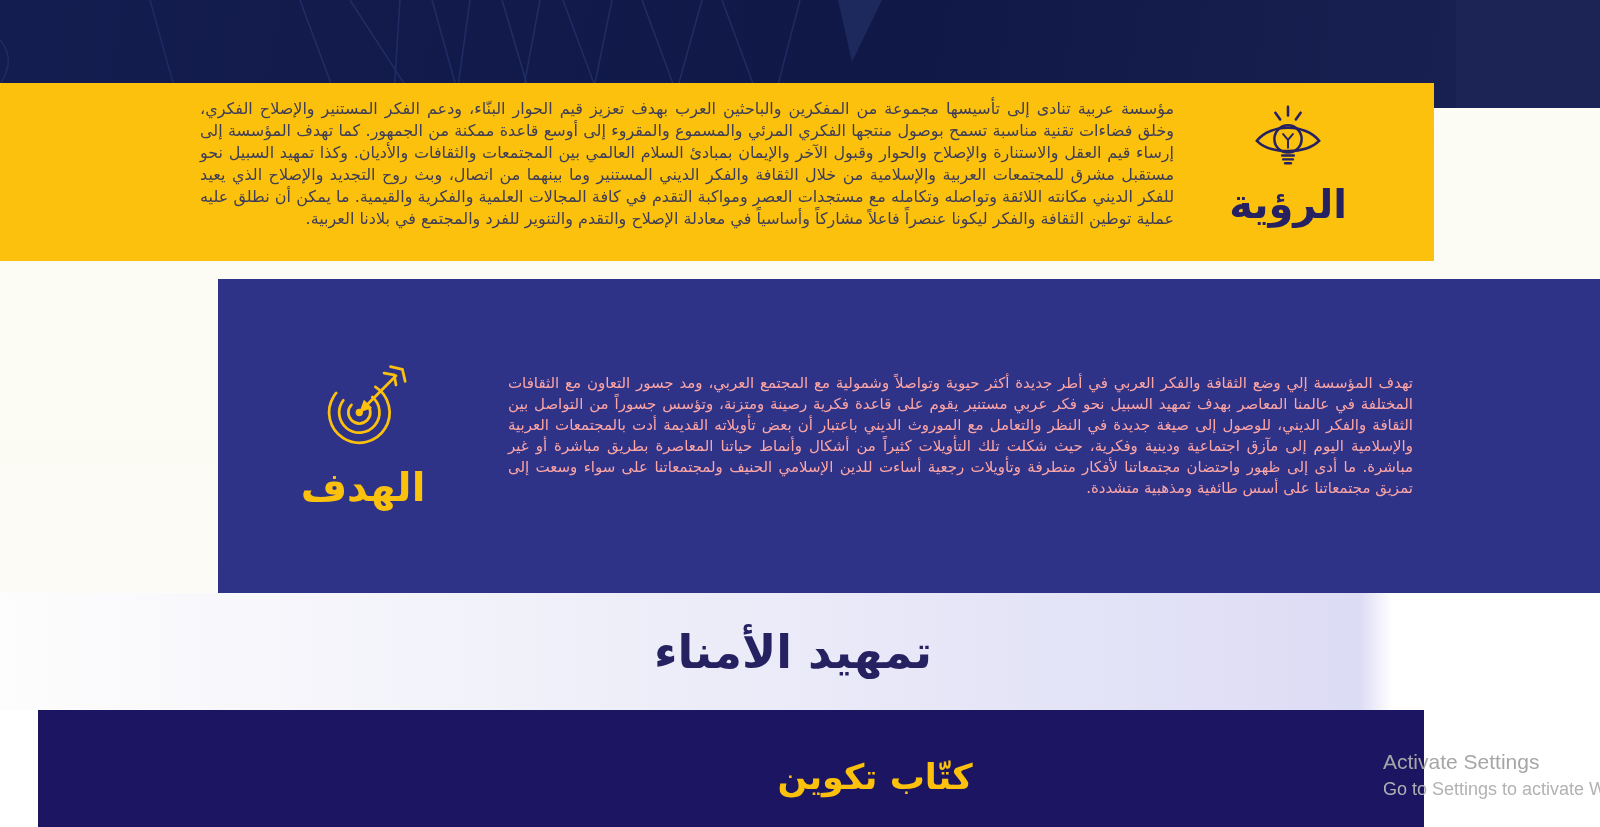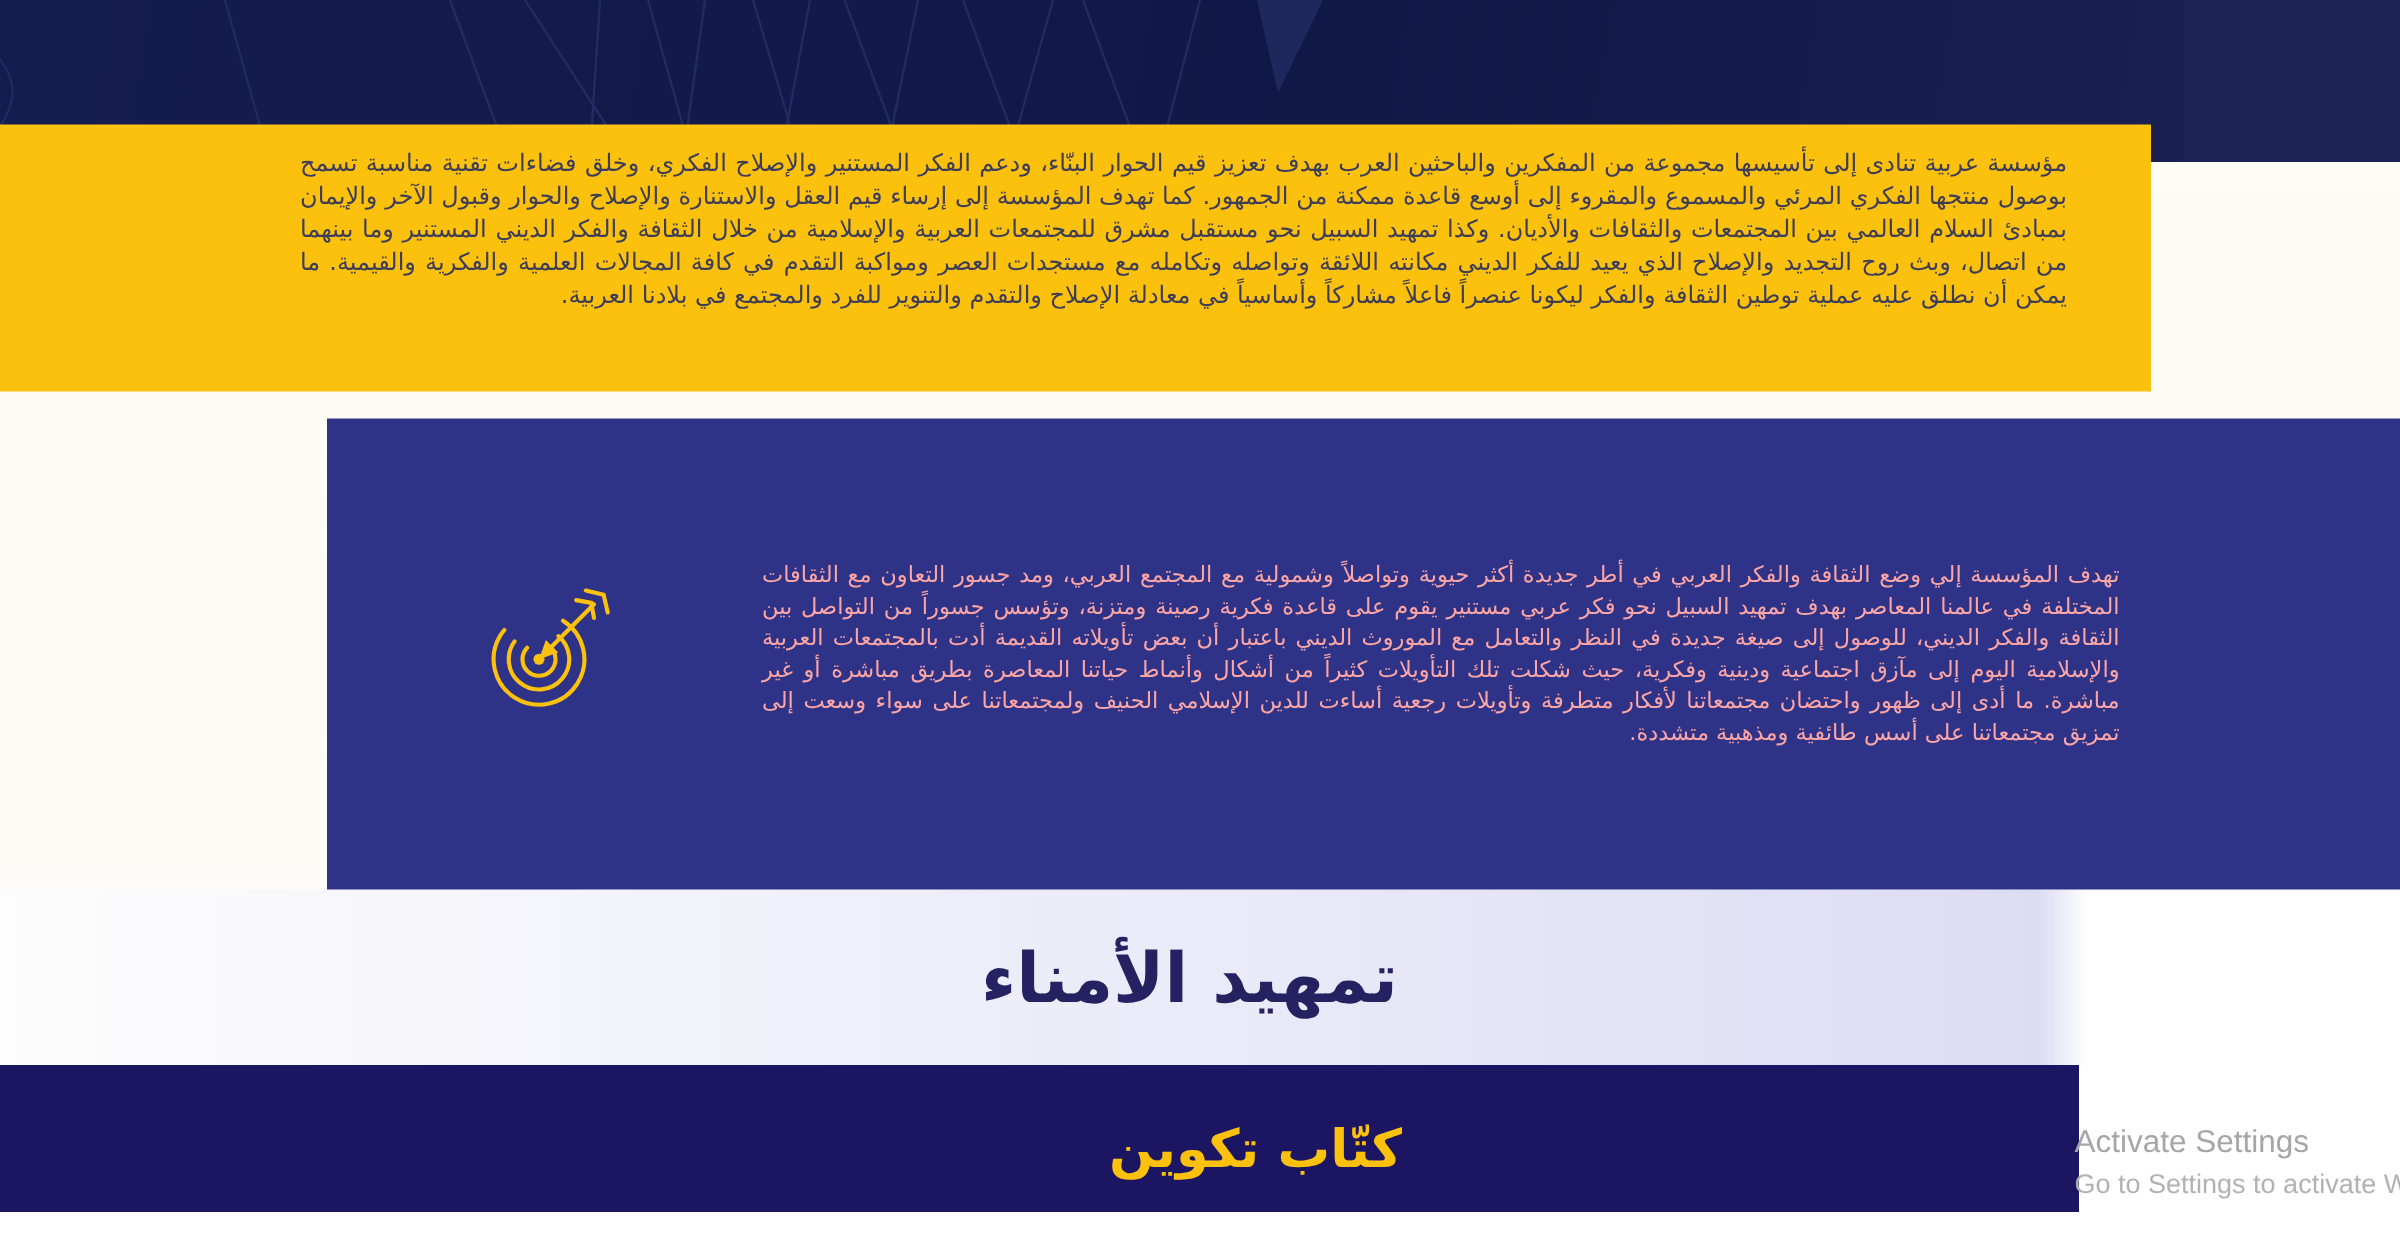--- a/index.html
+++ b/index.html
@@ -81,22 +81,23 @@
   }
   .board-title {
     font-size: 46px; font-weight: bold; color: #262262;
     direction: rtl;
     transform: translateX(-7px);
   }
 
   
   .bottom-row {
     display: flex;
-    width: 1600px; height: 98px;
+    width: 1600px; height: 118px;
     background: #ffffff;
+    padding-left: 38px;
   }
   .writers-box {
     width: 1386px; flex: 0 0 1386px;
     background: #1C1562;
     display: flex; align-items: center; justify-content: center;
   }
   .writers-title {
     position: relative; left: 144px; top: 8px;
     font-size: 35px; font-weight: bold; color: #FCC10D;
     direction: rtl;
@@ -136,37 +137,54 @@
     <g stroke="#2c3a78" stroke-width="1.5" fill="none" opacity="0.5">
       <path d="M-30,18 q70,35 12,86"></path>
       <path d="M-40,60 q60,20 20,60"></path>
       <path d="M150,0 l30,108"></path>
     </g>
     <rect x="1456" y="0" width="144" height="108" fill="#1d2557" opacity="0.9"></rect>
   </svg>
 </div>
 
 <section class="vision">
+  <div class="vision-side">
+    <span>
+      <svg width="78" height="74" viewBox="0 0 80 76" fill="none" stroke="#262262" stroke-width="2.6" stroke-linecap="round">
+        <path d="M27 13 L32 20"></path>
+        <path d="M40 7 L40 16"></path>
+        <path d="M53 13 L48 20"></path>
+        <path d="M8 42 C 22 24, 58 24, 72 42 C 58 56, 22 56, 8 42 Z"></path>
+        <circle cx="40" cy="40" r="14"></circle>
+        <path d="M40 49 L40 41 M40 41 L35 35 M40 41 L45 35" stroke-width="2"></path>
+        <path d="M34 57 L46 57" stroke-width="2.4"></path>
+        <path d="M35 61 L45 61" stroke-width="2.4"></path>
+        <path d="M37 65 L43 65" stroke-width="2.4"></path>
+      </svg>
+    </span>
+    <div class="vision-title">الرؤية</div>
+  </div>
   <p class="vision-text">مؤسسة عربية تنادى إلى تأسيسها مجموعة من المفكرين والباحثين العرب بهدف تعزيز قيم الحوار البنّاء، ودعم الفكر المستنير والإصلاح الفكري، وخلق فضاءات تقنية مناسبة تسمح بوصول منتجها الفكري المرئي والمسموع والمقروء إلى أوسع قاعدة ممكنة من الجمهور. كما تهدف المؤسسة إلى إرساء قيم العقل والاستنارة والإصلاح والحوار وقبول الآخر والإيمان بمبادئ السلام العالمي بين المجتمعات والثقافات والأديان. وكذا تمهيد السبيل نحو مستقبل مشرق للمجتمعات العربية والإسلامية من خلال الثقافة والفكر الديني المستنير وما بينهما من اتصال، وبث روح التجديد والإصلاح الذي يعيد للفكر الديني مكانته اللائقة وتواصله وتكامله مع مستجدات العصر ومواكبة التقدم في كافة المجالات العلمية والفكرية والقيمية. ما يمكن أن نطلق عليه عملية توطين الثقافة والفكر ليكونا عنصراً فاعلاً مشاركاً وأساسياً في معادلة الإصلاح والتقدم والتنوير للفرد والمجتمع في بلادنا العربية.</p>
 </section>
 
 <section class="goal">
   <div class="goal-side">
     <span>
       <svg width="92" height="88" viewBox="0 0 100 96" fill="none" stroke="#FCC10D" stroke-width="3" stroke-linecap="round">
         <circle cx="46" cy="54" r="33" stroke-dasharray="160 48" transform="rotate(-58 46 54)"></circle>
         <circle cx="46" cy="54" r="22" stroke-dasharray="102 36" transform="rotate(-50 46 54)"></circle>
         <circle cx="46" cy="54" r="12" stroke-dasharray="56 19" transform="rotate(-45 46 54)"></circle>
         <circle cx="46" cy="54" r="4" fill="#FCC10D" stroke="none"></circle>
         <path d="M46 54 L86 14"></path>
         <path d="M46 54 L60 49 L51 40 Z" fill="#FCC10D" stroke="none"></path>
         <path d="M80 4 L93 7 L96 20"></path>
         <path d="M73 11 L84 13 L86 24"></path>
       </svg>
     </span>
+    <div class="goal-title">الهدف</div>
   </div>
   <p class="goal-text">تهدف المؤسسة إلي وضع الثقافة والفكر العربي في أطر جديدة أكثر حيوية وتواصلاً وشمولية مع المجتمع العربي، ومد جسور التعاون مع الثقافات المختلفة في عالمنا المعاصر بهدف تمهيد السبيل نحو فكر عربي مستنير يقوم على قاعدة فكرية رصينة ومتزنة، وتؤسس جسوراً من التواصل بين الثقافة والفكر الديني، للوصول إلى صيغة جديدة في النظر والتعامل مع الموروث الديني باعتبار أن بعض تأويلاته القديمة أدت بالمجتمعات العربية والإسلامية اليوم إلى مآزق اجتماعية ودينية وفكرية، حيث شكلت تلك التأويلات كثيراً من أشكال وأنماط حياتنا المعاصرة بطريق مباشرة أو غير مباشرة. ما أدى إلى ظهور واحتضان مجتمعاتنا لأفكار متطرفة وتأويلات رجعية أساءت للدين الإسلامي الحنيف ولمجتمعاتنا على سواء وسعت إلى تمزيق مجتمعاتنا على أسس طائفية ومذهبية متشددة.</p>
 </section>
 
 <div class="board-band">
   <h2 class="board-title">تمهيد الأمناء</h2>
 </div>
 
 <div class="bottom-row">
   <div class="writers-box">

